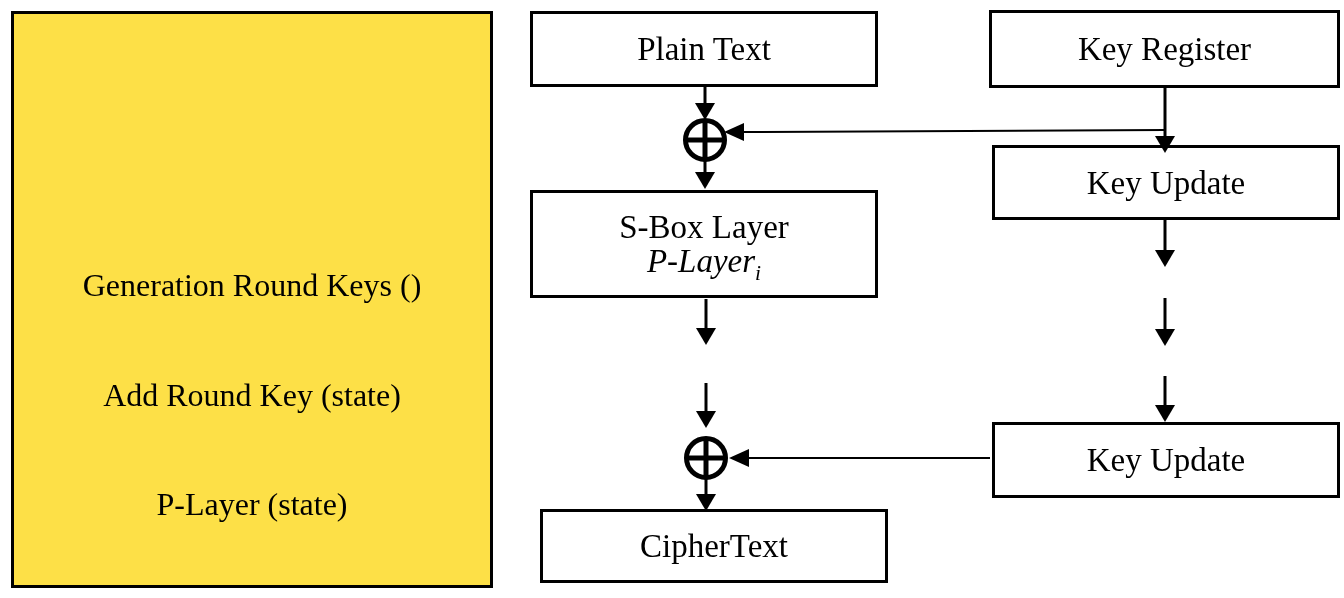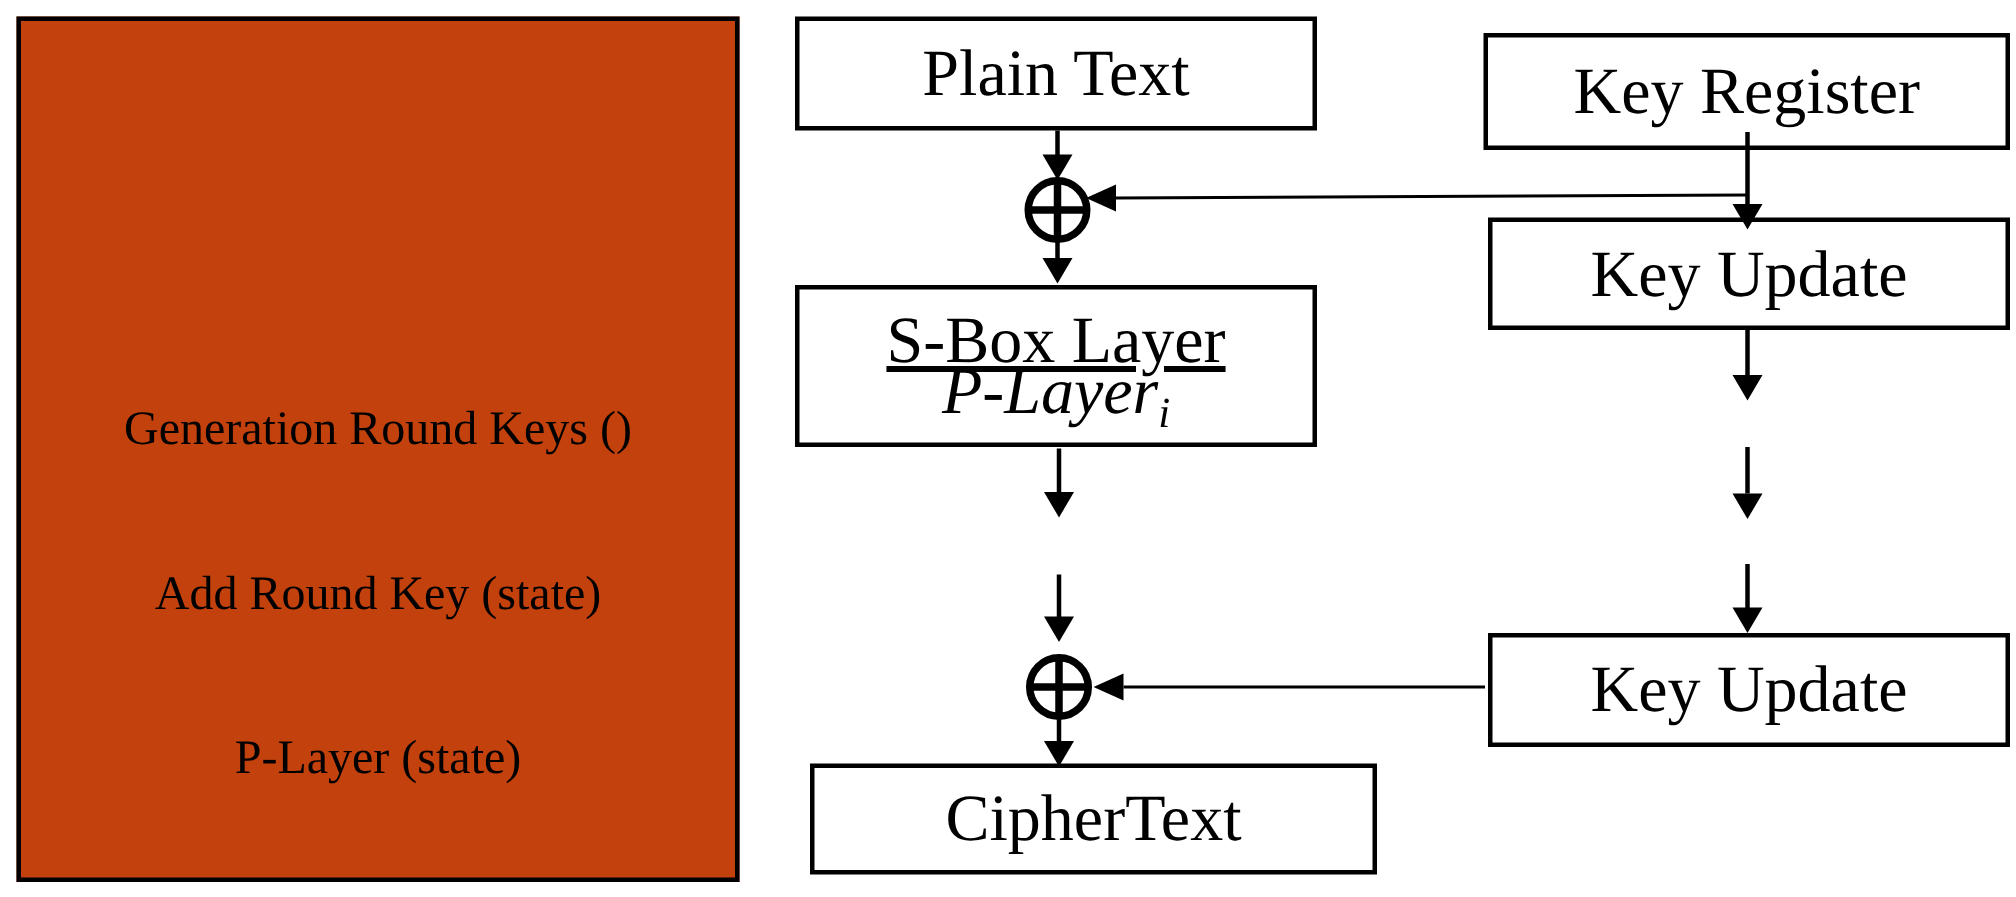--- a/index.html
+++ b/index.html
@@ -14,30 +14,30 @@
     overflow: hidden;
   }
   .node {
     position: absolute;
     border: 3px solid #000000;
     background: #ffffff;
     display: flex;
     align-items: center;
     justify-content: center;
     text-align: center;
-    font-size: 44px;
+    font-size: 33px;
     line-height: 34px;
     z-index: 2;
   }
   .pseudocode-box {
     position: absolute;
     left: 11px; top: 11px;
     width: 482px; height: 577px;
     border: 3px solid #000000;
-    background: #c2410c;
+    background: #fde047;
     z-index: 2;
   }
   .pseudo-lines {
     position: absolute;
     left: 0; top: 180px;
     width: 100%;
     text-align: center;
     font-size: 32px;
     line-height: 36.5px;
     white-space: pre;
@@ -64,40 +64,40 @@
       <div>P-Layer (state)</div>
       
       
     </div>
   </div>
 
   <div class="node" style="left:530px; top:11px; width:348px; height:76px;">
     <span class="label">Plain Text</span>
   </div>
 
-  <div class="node" style="left:989px; top:22px; width:351px; height:78px;">
+  <div class="node" style="left:989px; top:10px; width:351px; height:78px;">
     <span class="label">Key Register</span>
   </div>
 
   <div class="node" style="left:530px; top:190px; width:348px; height:108px;">
     <span class="label">
-      <span style="display:block;text-decoration:underline;">S-Box Layer</span>
+      <span style="display:block;">S-Box Layer</span>
       <span style="display:block;font-style:italic;"><span>P-Layer</span><sub>i</sub></span>
     </span>
   </div>
 
   <div class="node" style="left:992px; top:145px; width:348px; height:75px;">
     <span class="label">Key Update</span>
   </div>
 
   <div class="node" style="left:992px; top:422px; width:348px; height:76px;">
     <span class="label">Key Update</span>
   </div>
 
-  <div class="node" style="left:540px; top:509px; width:378px; height:74px;">
+  <div class="node" style="left:540px; top:509px; width:348px; height:74px;">
     <span class="label">CipherText</span>
   </div>
 
   <svg class="connector-layer" viewBox="0 0 1344 598" xmlns="http://www.w3.org/2000/svg">
 
     <g>
       <line x1="705" y1="87" x2="705" y2="104" stroke="#000" stroke-width="3"></line>
       <polygon points="705,120 695,103 715,103" fill="#000"></polygon>
     </g>
 

